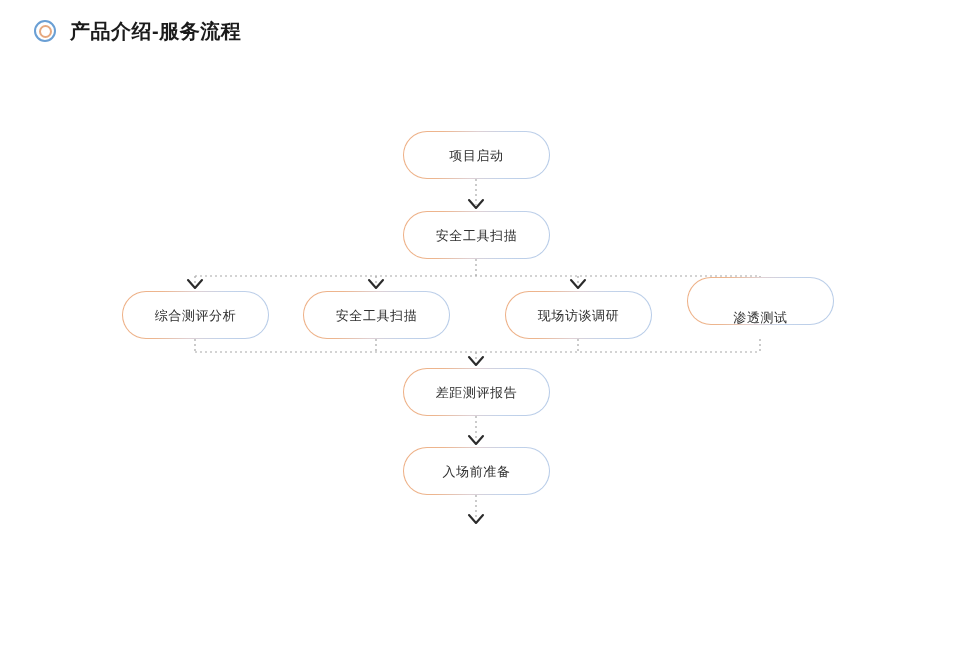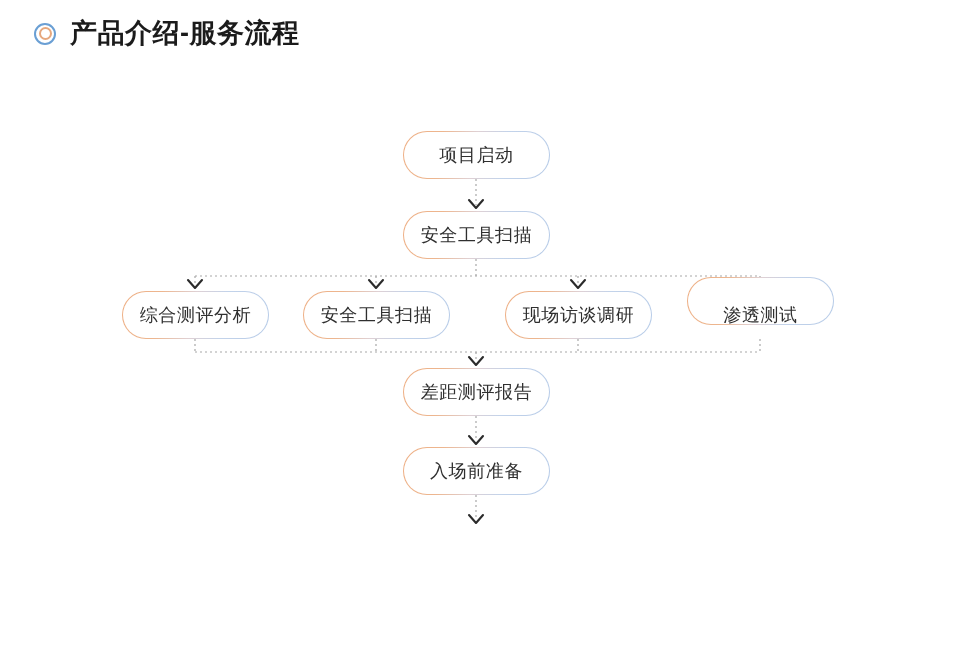--- a/index.html
+++ b/index.html
@@ -37,21 +37,21 @@
     flex: 0 0 auto;
   }
   #title-ring-icon .inner-ring {
     width: 13px;
     height: 13px;
     border-radius: 50%;
     border: 2px solid #e6a87e;
     box-sizing: border-box;
   }
   #page-title {
-    font-size: 27px;
+    font-size: 20px;
     font-weight: bold;
     letter-spacing: 0.5px;
     color: #1b1b1b;
     white-space: nowrap;
     line-height: 1;
   }
 
   
   #flow-canvas {
     position: absolute;
@@ -81,21 +81,21 @@
     box-sizing: border-box;
     
     background-image:
       linear-gradient(#ffffff, #ffffff),
       linear-gradient(100deg, #eeae83 0%, #edb68f 26%, #dfd0d3 48%, #c3d3ea 68%, #b6cbe8 100%);
     background-origin: border-box;
     background-clip: padding-box, border-box;
     border: 1.3px solid transparent;
   }
   .flow-node .node-label {
-    font-size: 18px;
+    font-size: 13px;
     color: #2f2f2f;
     letter-spacing: 0.6px;
     line-height: 1;
     white-space: nowrap;
   }
 
   
   #node-project-launch   { left: 403px; top: 131px; width: 147px; }
   #node-pre-entry-prep   { left: 403px; top: 211px; width: 147px; }
   #node-onsite-interview { left: 122px; top: 291px; width: 147px; }

